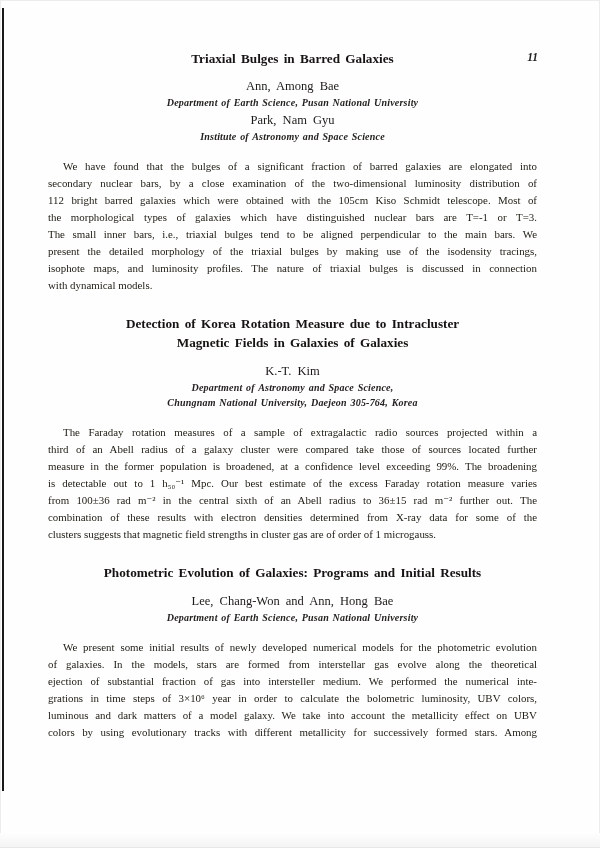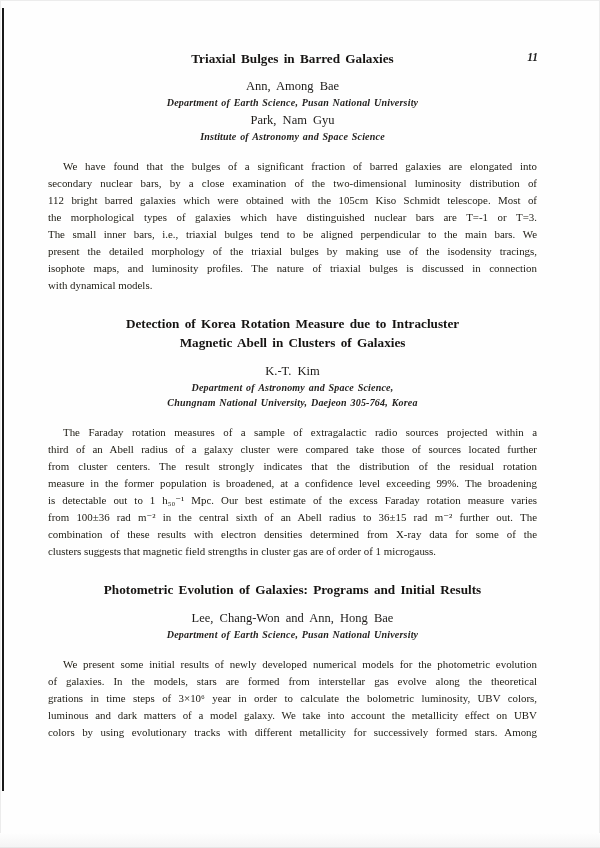--- a/index.html
+++ b/index.html
@@ -93,49 +93,49 @@
           <div class="body-line">The small inner bars, i.e., triaxial bulges tend to be aligned perpendicular to the main bars. We</div>
           <div class="body-line">present the detailed morphology of the triaxial bulges by making use of the isodensity tracings,</div>
           <div class="body-line">isophote maps, and luminosity profiles. The nature of triaxial bulges is discussed in connection</div>
           <div class="body-line last">with dynamical models.</div>
         </div>
   </div>
 
   <div class="section">
     <div class="section-title">
           <div class="title-line">Detection of Korea Rotation Measure due to Intracluster</div>
-          <div class="title-line">Magnetic Abell in Clusters of Galaxies</div>
+          <div class="title-line">Magnetic Fields in Galaxies of Galaxies</div>
         </div>
     <div class="authors">
           <div class="author-name">K.-T. Kim</div>
           <div class="author-affil">Department of Astronomy and Space Science,</div>
           <div class="author-affil">Chungnam National University, Daejeon 305-764, Korea</div>
         </div>
     <div class="section-body">
           <div class="body-line first">The Faraday rotation measures of a sample of extragalactic radio sources projected within a</div>
           <div class="body-line">third of an Abell radius of a galaxy cluster were compared take those of sources located further</div>
-          <div class="body-line">from cluster centers. The result strongly indicates that the distribution of the residual rotation</div>
           <div class="body-line">measure in the former population is broadened, at a confidence level exceeding 99%. The broadening</div>
           <div class="body-line">is detectable out to 1 h₅₀⁻¹ Mpc. Our best estimate of the excess Faraday rotation measure varies</div>
           <div class="body-line">from 100±36 rad m⁻² in the central sixth of an Abell radius to 36±15 rad m⁻² further out. The</div>
           <div class="body-line">combination of these results with electron densities determined from X-ray data for some of the</div>
           <div class="body-line last">clusters suggests that magnetic field strengths in cluster gas are of order of 1 microgauss.</div>
         </div>
   </div>
 
   <div class="section">
     <div class="section-title">
           <div class="title-line">Photometric Evolution of Galaxies: Programs and Initial Results</div>
         </div>
     <div class="authors">
           <div class="author-name">Lee, Chang-Won and Ann, Hong Bae</div>
           <div class="author-affil">Department of Earth Science, Pusan National University</div>
         </div>
     <div class="section-body">
           <div class="body-line first">We present some initial results of newly developed numerical models for the photometric evolution</div>
           <div class="body-line">of galaxies. In the models, stars are formed from interstellar gas evolve along the theoretical</div>
+          <div class="body-line">ejection of substantial fraction of gas into intersteller medium. We performed the numerical inte-</div>
           <div class="body-line">grations in time steps of 3×10⁶ year in order to calculate the bolometric luminosity, UBV colors,</div>
           <div class="body-line">luminous and dark matters of a model galaxy. We take into account the metallicity effect on UBV</div>
           <div class="body-line">colors by using evolutionary tracks with different metallicity for successively formed stars. Among</div>
         </div>
   </div>
 </div>
 </div>
 
 </body></html>

